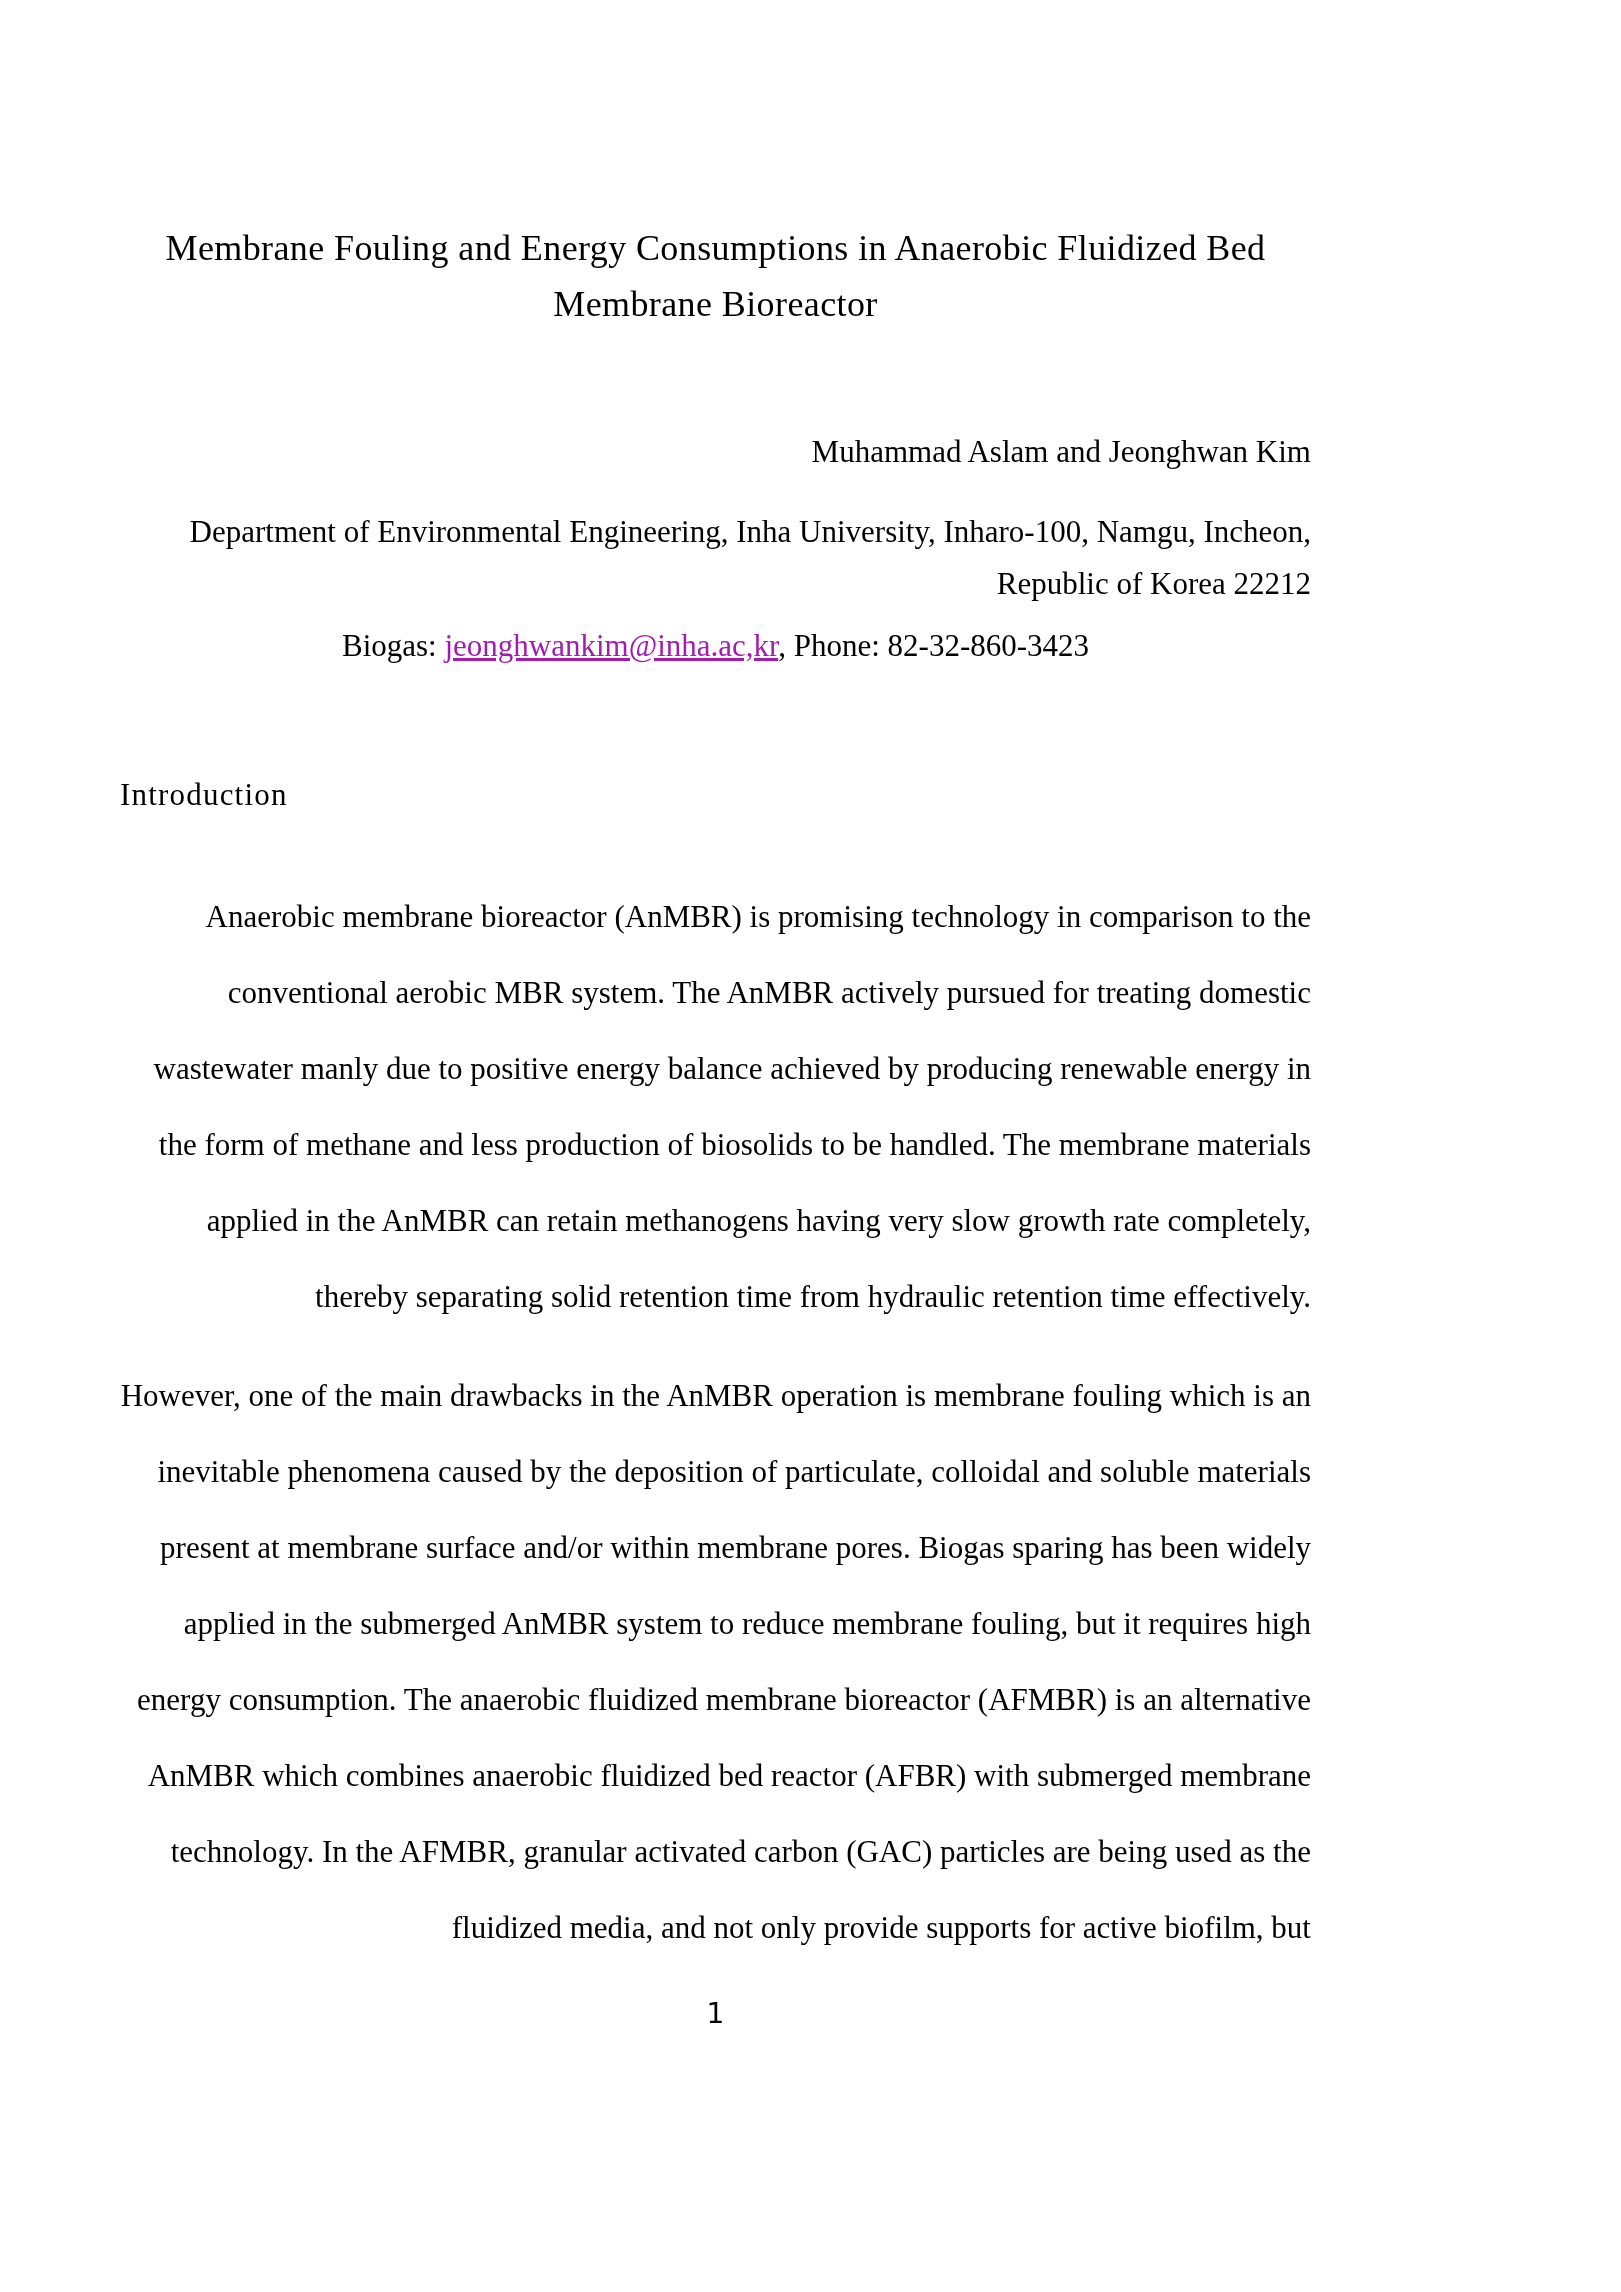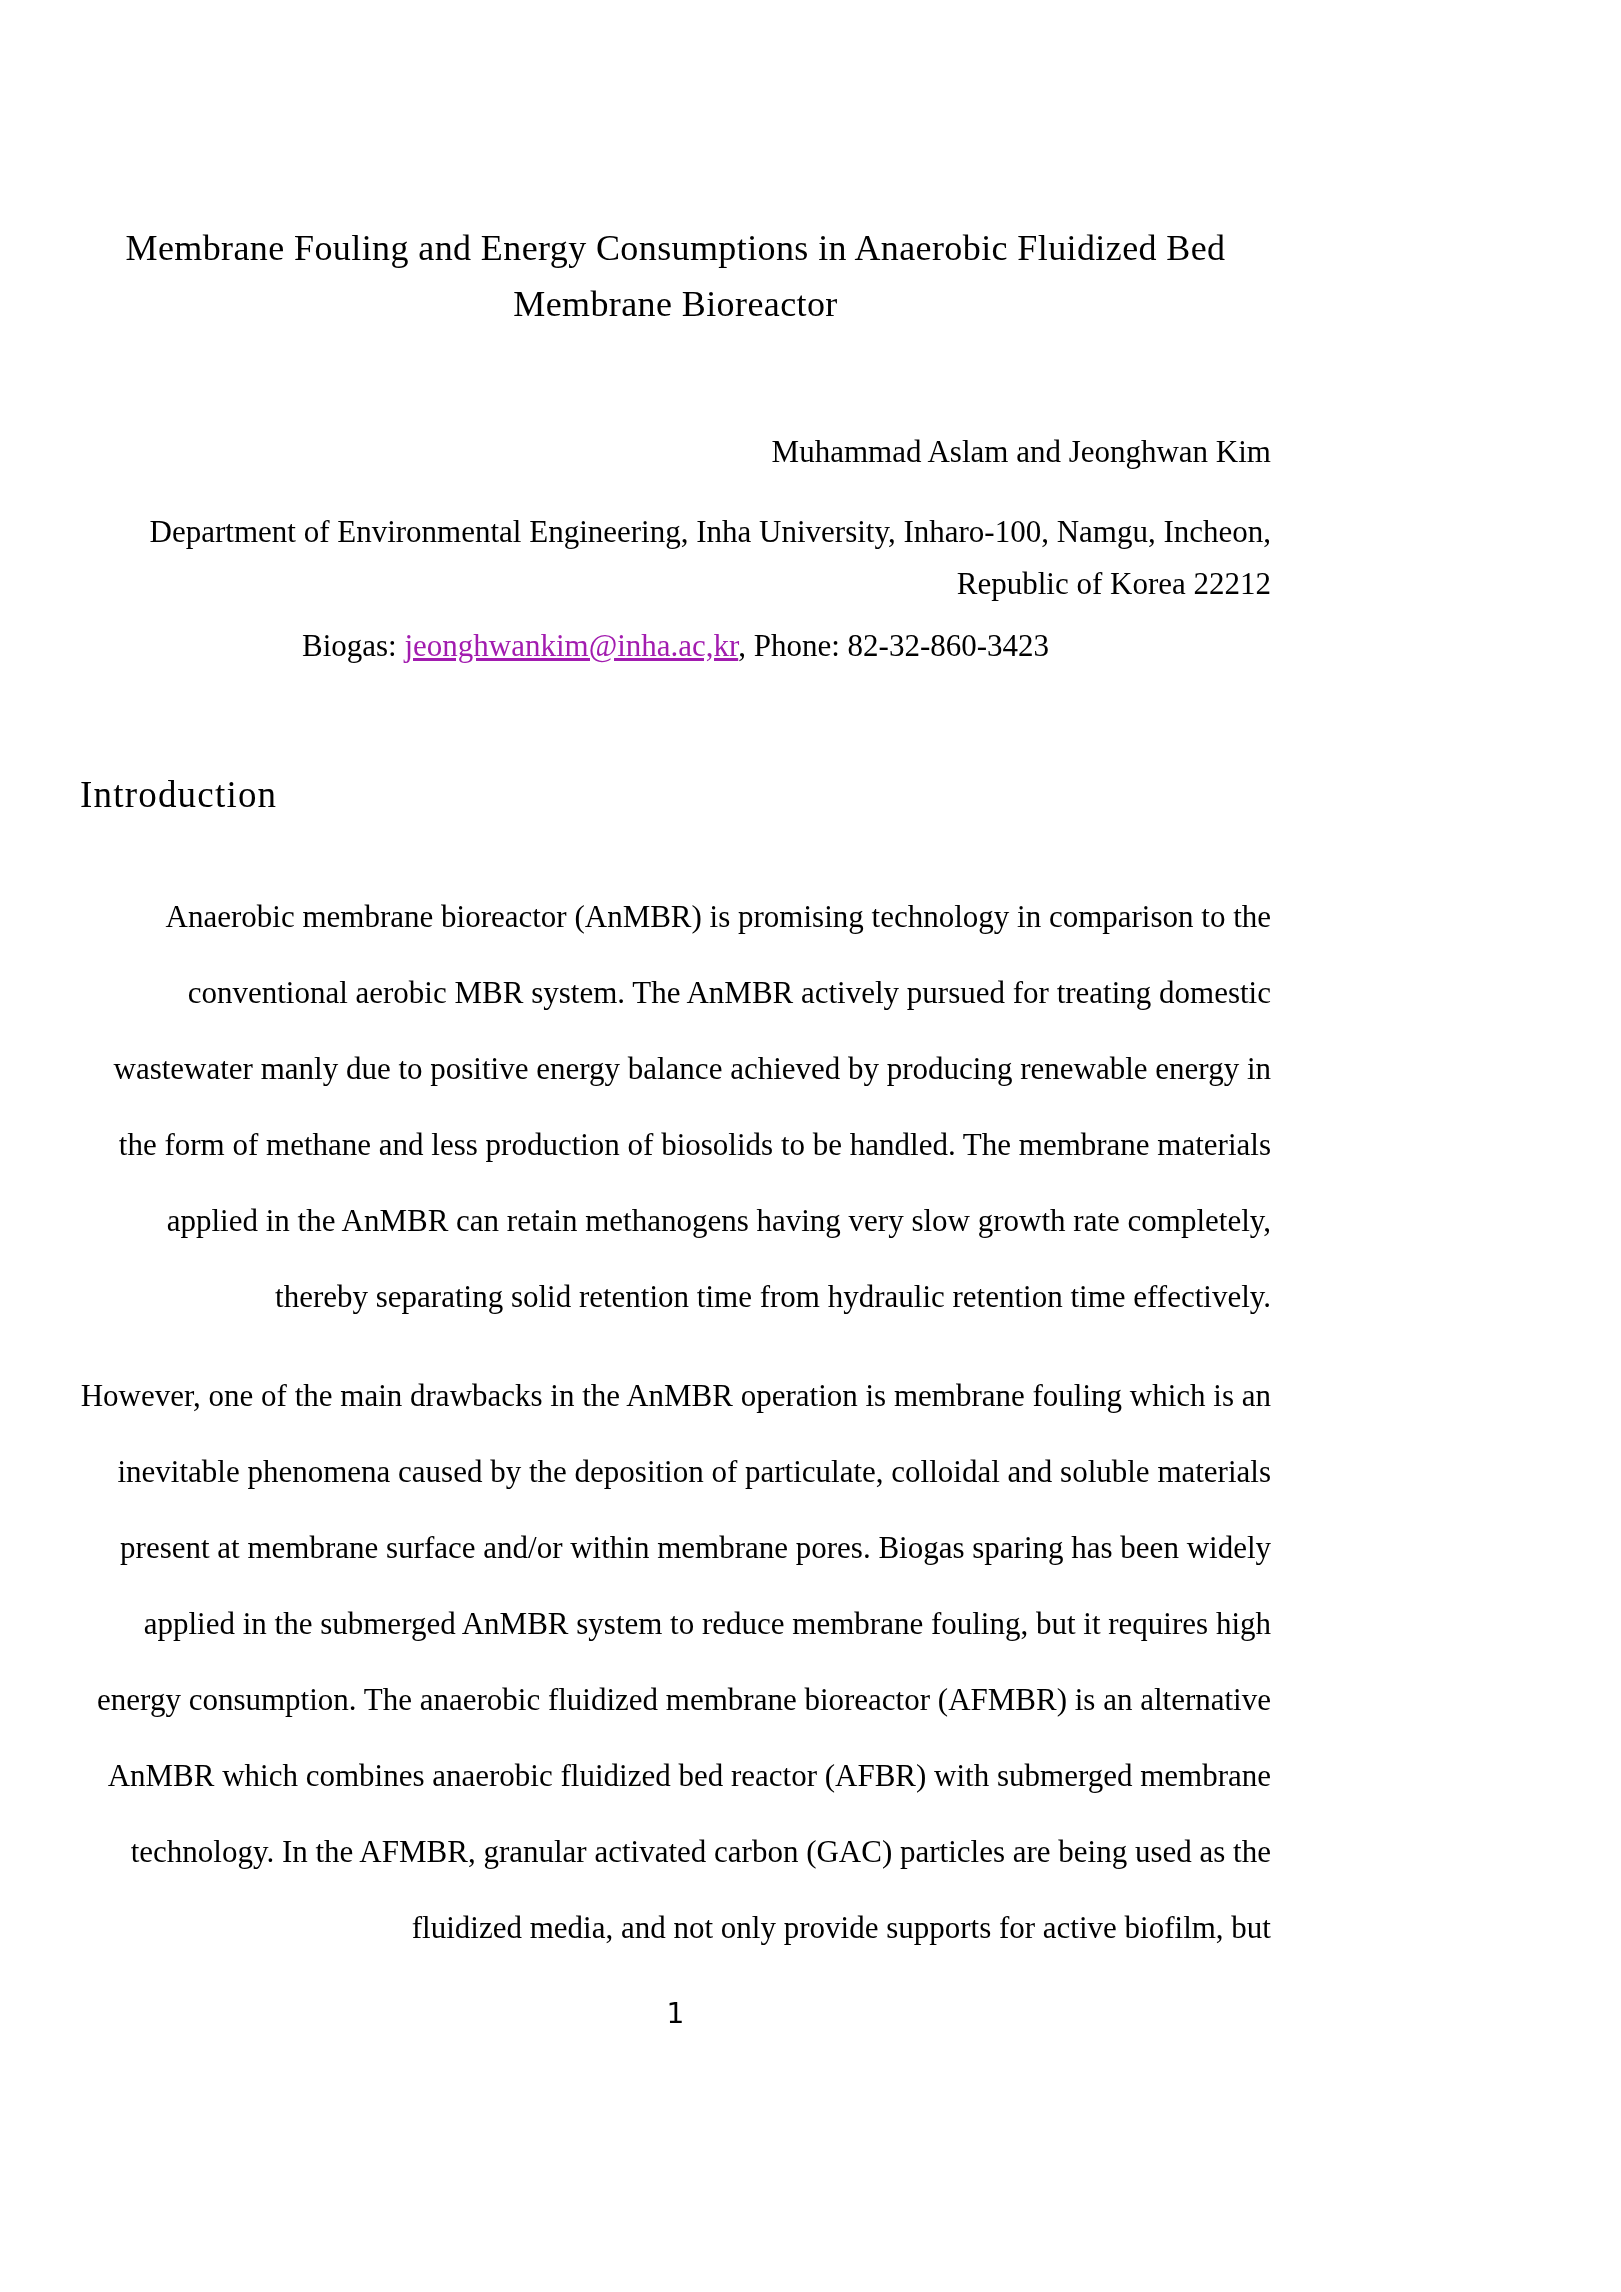--- a/index.html
+++ b/index.html
@@ -10,21 +10,21 @@
   .page {
     position: relative;
     width: 1621px;
     height: 2293px;
     background: #ffffff;
     color: #000000;
     font-family: "Liberation Serif", "DejaVu Serif", serif;
     overflow: hidden;
   }
   .content {
-    padding: 220px 0 0 80px;
+    padding: 220px 0 0 120px;
     width: 1191px;
   }
   .doc-title {
     font-size: 36px;
     line-height: 56px;
     text-align: center;
     letter-spacing: 0.4px;
     font-weight: normal;
     margin: 0;
   }
@@ -46,21 +46,21 @@
     line-height: 39px;
     text-align: center;
   }
   .email-link {
     color: #a21caf;
     text-decoration: underline;
     cursor: pointer;
   }
   .section-heading {
     margin-top: 110px;
-    font-size: 37px;
+    font-size: 31px;
     line-height: 39px;
     letter-spacing: 1.2px;
     font-weight: normal;
   }
   .body-para {
     font-size: 31px;
     line-height: 76px;
     text-align: right;
     margin: 0;
   }

